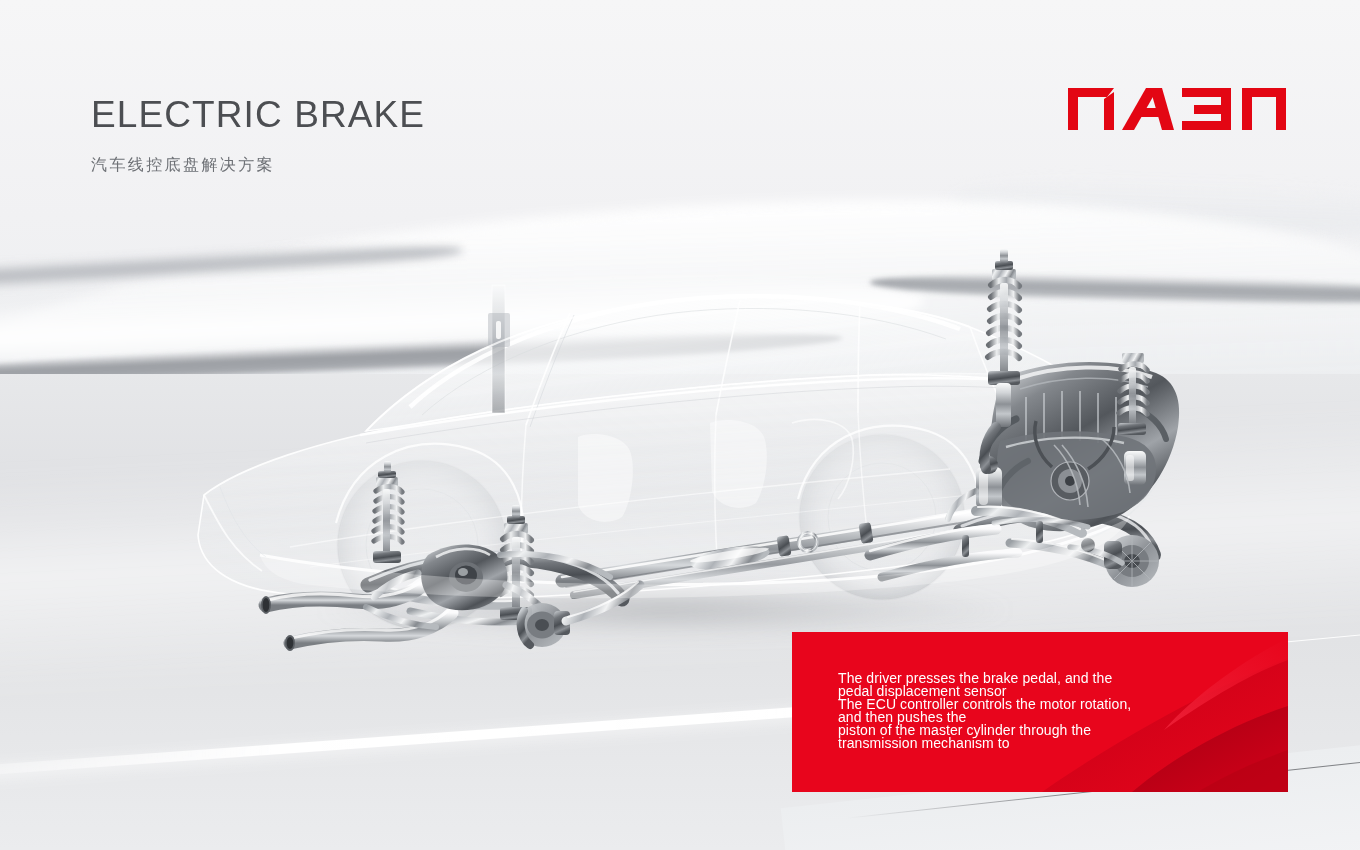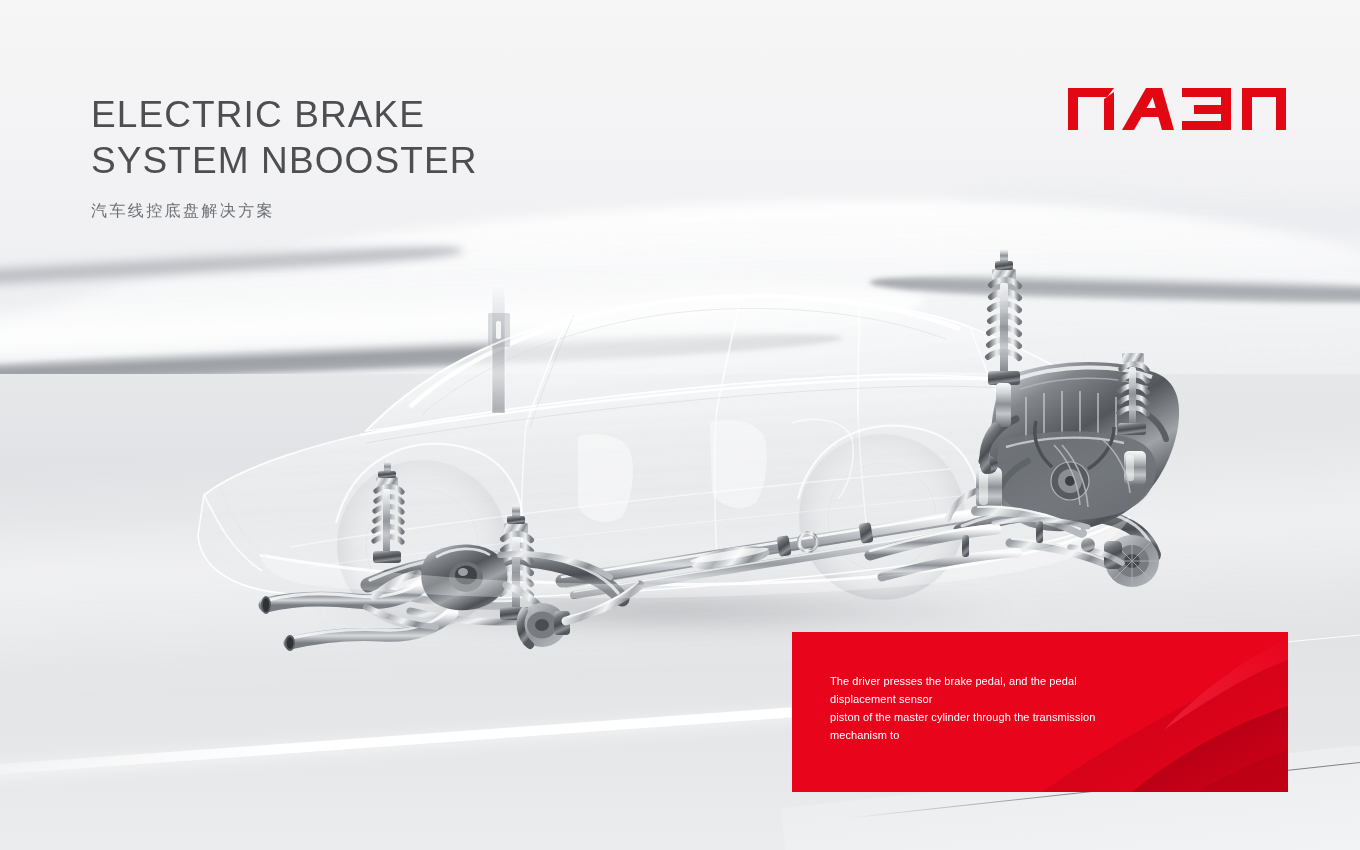--- a/index.html
+++ b/index.html
@@ -223,26 +223,26 @@
     top: 632px;
     width: 496px;
     height: 160px;
     background: #e8051c;
     overflow: hidden;
   }
   .red-panel .swoosh { position: absolute; inset: 0; }
   .red-panel .swoosh svg { display:block; width:100%; height:100%; }
   .red-text {
     position: absolute;
-    left: 38px;
+    left: 46px;
     top: 40px;
     width: 300px;
     font-family: "Liberation Sans", sans-serif;
-    font-size: 11px;
-    line-height: 18px;
+    font-size: 14px;
+    line-height: 13px;
     color: #ffffff;
     letter-spacing: 0.08px;
   }
   .red-text p { margin: 0; }
 </style>
 </head>
 <body>
 
 <div id="poster">
 
@@ -631,21 +631,20 @@
         <path d="M 90 300 C 220 324, 440 336, 640 326 C 790 318, 900 294, 960 262
                  C 940 300, 870 322, 700 334 C 500 348, 280 346, 140 330
                  C 108 326, 94 314, 90 300 Z" fill="#ffffff"></path>
       </g>
       <path d="M 196 176 C 258 112, 350 66, 470 50 C 588 34, 726 44, 800 72" fill="none" stroke="#ffffff" stroke-width="2" opacity="0.7"></path>
     </svg>
   </div>
 
   <div class="title-block">
     <div class="title-line">ELECTRIC BRAKE</div>
-    <div class="title-line">SYSTEM NBOOSTER</div>
     <div class="subtitle-cn">汽车线控底盘解决方案</div>
   </div>
 
   <div class="logo">
     <svg viewBox="0 0 222 44" aria-hidden="true">
       <g fill="#e30613">
 
         <path d="M 2 44 L 2 2 L 48 2 L 41 11 L 12 11 L 12 44 Z"></path>
         <path d="M 38 44 L 38 13 L 48 6 L 48 44 Z"></path>
 
@@ -681,17 +680,18 @@
           </linearGradient>
         </defs>
         <path d="M 496 26 C 420 56, 330 104, 250 160 L 496 160 Z" fill="url(#swA)"></path>
         <path d="M 496 74 C 440 92, 380 126, 340 160 L 496 160 Z" fill="url(#swB)"></path>
         <path d="M 496 6 C 452 28, 404 62, 372 98 C 418 66, 462 40, 496 28 Z" fill="url(#swC)" opacity="0.85"></path>
         <path d="M 496 118 C 462 130, 428 146, 406 160 L 496 160 Z" fill="#b80014" opacity="0.7"></path>
       </svg>
     </div>
     <div class="red-text">
       <p>The driver presses the brake pedal, and the pedal displacement sensor</p>
+      <p>The ECU controller controls the motor rotation, and then pushes the</p>
       <p>piston of the master cylinder through the transmission mechanism to</p>
     </div>
   </div>
 
 </div>
 
 </body></html>

